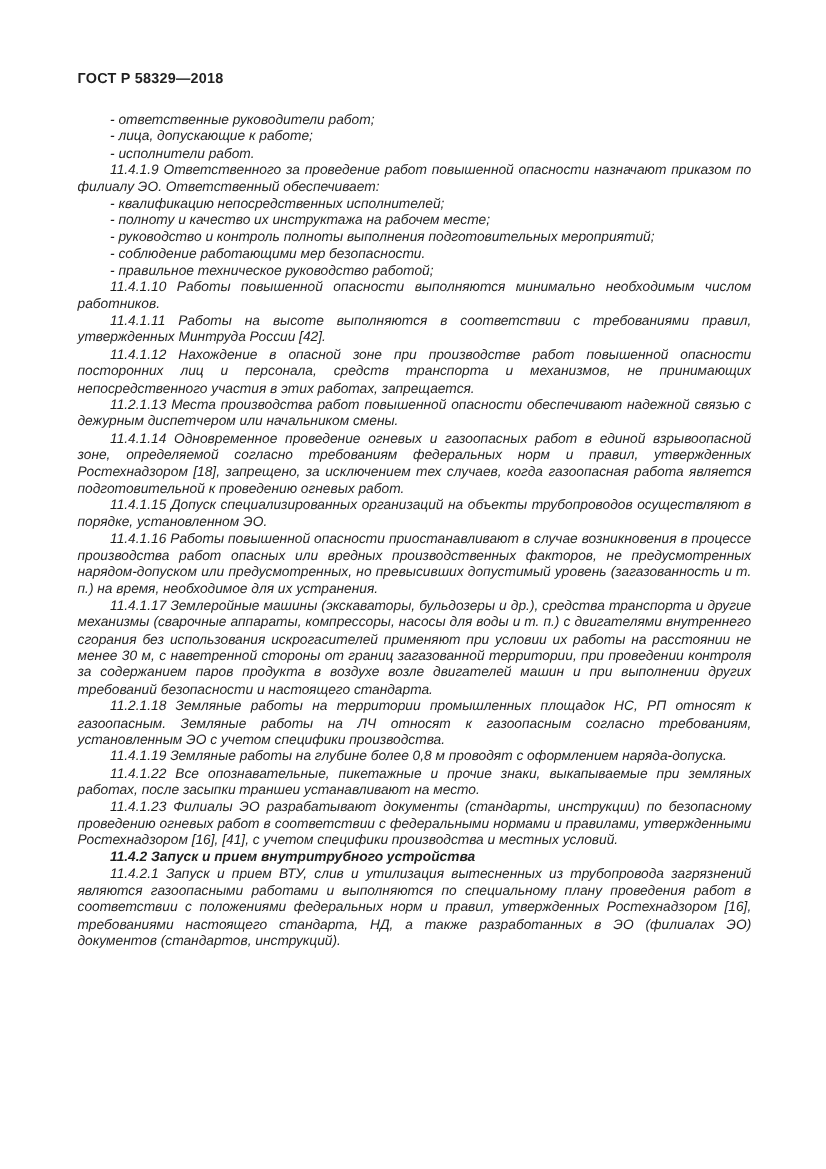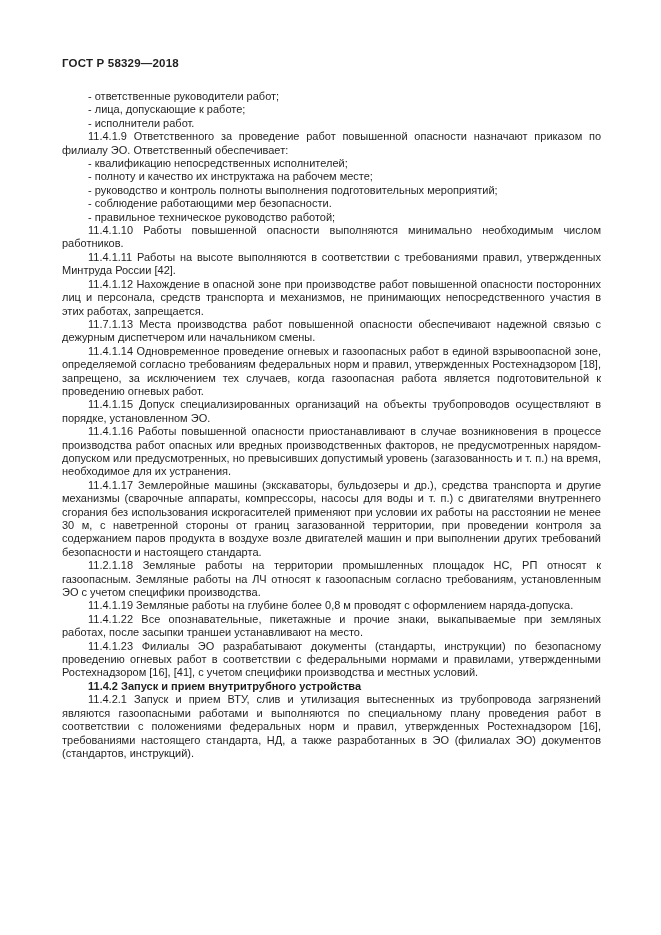--- a/index.html
+++ b/index.html
@@ -25,20 +25,21 @@
     margin: 0 0 20px 0;
     letter-spacing: 0.2px;
   }
   .doc-body p {
     margin: 0;
     font-size: 11px;
     line-height: 13.4px;
     text-align: justify;
     text-indent: 26px;
     hyphens: auto;
+    font-style: italic;
     -webkit-hyphens: auto;
   }
   .doc-body p.list-item {
     text-align: left;
   }
   .doc-body p.section-heading {
     font-weight: bold;
     text-align: left;
   }
   .page-number {
@@ -61,21 +62,21 @@
       <p class="list-item">- исполнители работ.</p>
       <p class="paragraph">11.4.1.9 Ответственного за проведение работ повышенной опасности назначают приказом по филиалу ЭО. Ответственный обеспечивает:</p>
       <p class="list-item">- квалификацию непосредственных исполнителей;</p>
       <p class="list-item">- полноту и качество их инструктажа на рабочем месте;</p>
       <p class="list-item">- руководство и контроль полноты выполнения подготовительных мероприятий;</p>
       <p class="list-item">- соблюдение работающими мер безопасности.</p>
       <p class="list-item">- правильное техническое руководство работой;</p>
       <p class="paragraph">11.4.1.10 Работы повышенной опасности выполняются минимально необходимым числом работников.</p>
       <p class="paragraph">11.4.1.11 Работы на высоте выполняются в соответствии с требованиями правил, утвержденных Минтруда России [42].</p>
       <p class="paragraph">11.4.1.12 Нахождение в опасной зоне при производстве работ повышенной опасности посторонних лиц и персонала, средств транспорта и механизмов, не принимающих непосредственного участия в этих работах, запрещается.</p>
-      <p class="paragraph">11.7.1.13 Места производства работ повышенной опасности обеспечивают надежной связью с дежурным диспетчером или начальником смены.</p>
+      <p class="paragraph">11.2.1.13 Места производства работ повышенной опасности обеспечивают надежной связью с дежурным диспетчером или начальником смены.</p>
       <p class="paragraph">11.4.1.14 Одновременное проведение огневых и газоопасных работ в единой взрывоопасной зоне, определяемой согласно требованиям федеральных норм и правил, утвержденных Ростехнадзором [18], запрещено, за исключением тех случаев, когда газоопасная работа является подготовительной к проведению огневых работ.</p>
       <p class="paragraph">11.4.1.15 Допуск специализированных организаций на объекты трубопроводов осуществляют в порядке, установленном ЭО.</p>
       <p class="paragraph">11.4.1.16 Работы повышенной опасности приостанавливают в случае возникновения в процессе производства работ опасных или вредных производственных факторов, не предусмотренных нарядом-допуском или предусмотренных, но превысивших допустимый уровень (загазованность и т. п.) на время, необходимое для их устранения.</p>
       <p class="paragraph">11.4.1.17 Землеройные машины (экскаваторы, бульдозеры и др.), средства транспорта и другие механизмы (сварочные аппараты, компрессоры, насосы для воды и т. п.) с двигателями внутреннего сгорания без использования искрогасителей применяют при условии их работы на расстоянии не менее 30 м, с наветренной стороны от границ загазованной территории, при проведении контроля за содержанием паров продукта в воздухе возле двигателей машин и при выполнении других требований безопасности и настоящего стандарта.</p>
       <p class="paragraph">11.2.1.18 Земляные работы на территории промышленных площадок НС, РП относят к газоопасным. Земляные работы на ЛЧ относят к газоопасным согласно требованиям, установленным ЭО с учетом специфики производства.</p>
       <p class="paragraph">11.4.1.19 Земляные работы на глубине более 0,8 м проводят с оформлением наряда-допуска.</p>
       <p class="paragraph">11.4.1.22 Все опознавательные, пикетажные и прочие знаки, выкапываемые при земляных работах, после засыпки траншеи устанавливают на место.</p>
       <p class="paragraph">11.4.1.23 Филиалы ЭО разрабатывают документы (стандарты, инструкции) по безопасному проведению огневых работ в соответствии с федеральными нормами и правилами, утвержденными Ростехнадзором [16], [41], с учетом специфики производства и местных условий.</p>
       <p class="section-heading">11.4.2 Запуск и прием внутритрубного устройства</p>
       <p class="paragraph">11.4.2.1 Запуск и прием ВТУ, слив и утилизация вытесненных из трубопровода загрязнений являются газоопасными работами и выполняются по специальному плану проведения работ в соответствии с положениями федеральных норм и правил, утвержденных Ростехнадзором [16], требованиями настоящего стандарта, НД, а также разработанных в ЭО (филиалах ЭО) документов (стандартов, инструкций).</p>

